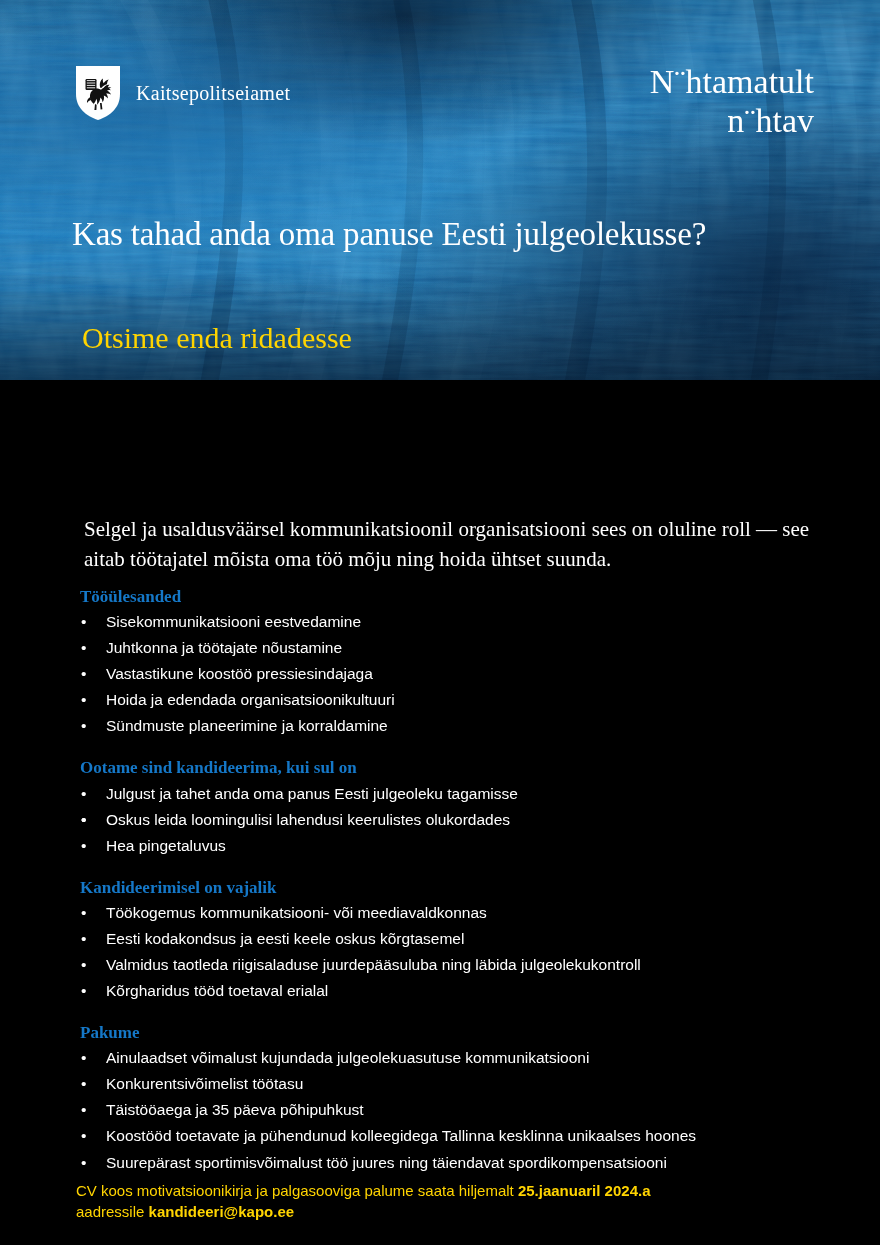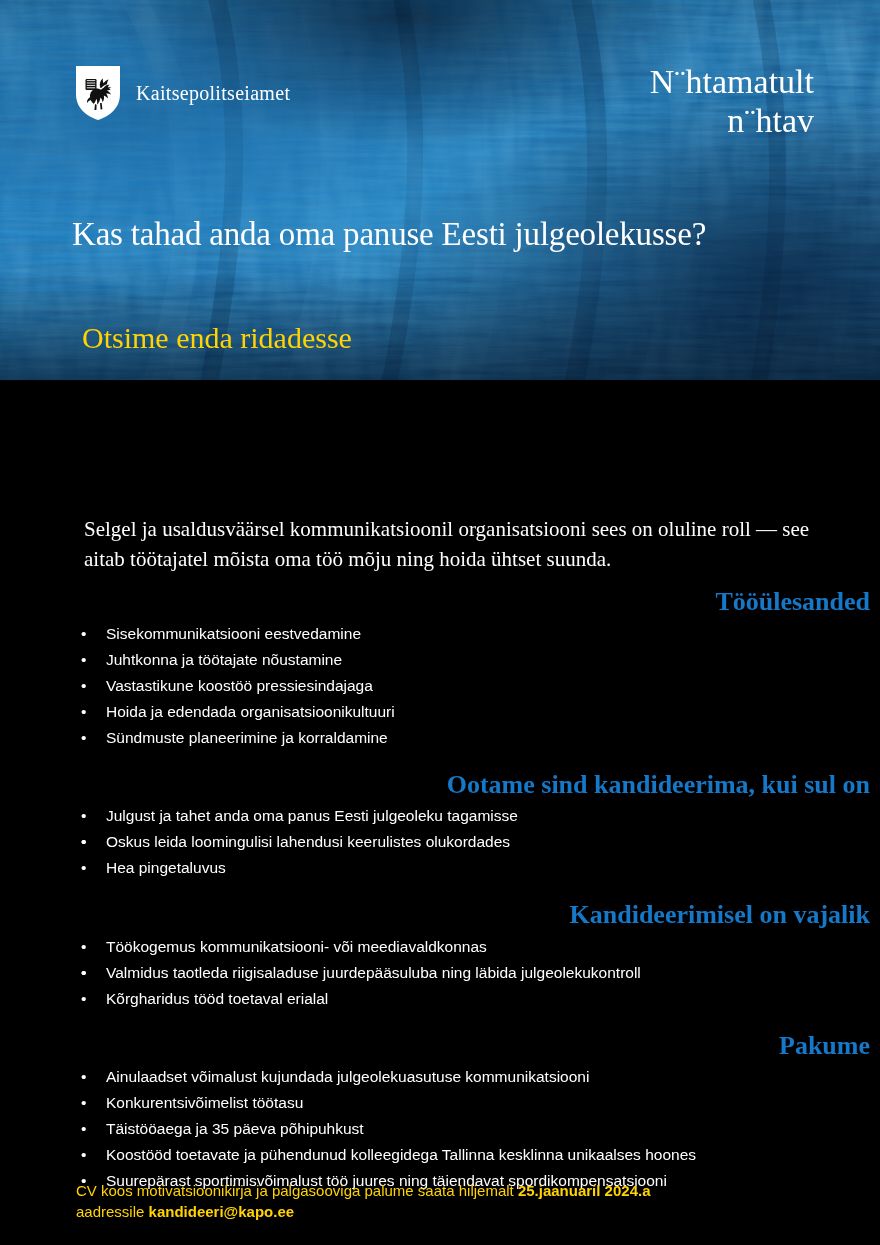--- a/index.html
+++ b/index.html
@@ -127,24 +127,23 @@
   .sections {
     position: absolute;
     left: 80px;
     top: 586px;
     width: 790px;
   }
   .section { margin-bottom: 18px; }
   .section-title {
     color: #1578C8;
     font-family: "Liberation Serif", serif;
-    font-size: 26px;
+    font-size: 17px;
     margin: 0 0 2px 0;
     line-height: 1.25;
-    text-align: right;
   }
   ul.bullets {
     list-style: none;
     margin: 0;
     padding: 0;
   }
   ul.bullets li {
     position: relative;
     color: #ffffff;
     font-family: "Liberation Sans", sans-serif;
@@ -328,21 +327,21 @@
           <li><span class="dot">•</span><span>Julgust ja tahet anda oma panus Eesti julgeoleku tagamisse</span></li>
           <li><span class="dot">•</span></li>
           <li><span class="dot">•</span><span>Oskus leida loomingulisi lahendusi keerulistes olukordades</span></li>
           <li><span class="dot">•</span><span>Hea pingetaluvus</span></li>
         </ul>
       </div>
       <div class="section">
         <h2 class="section-title">Kandideerimisel on vajalik</h2>
         <ul class="bullets">
           <li><span class="dot">•</span><span>Töökogemus kommunikatsiooni- või meediavaldkonnas</span></li>
-          <li><span class="dot">•</span></li>
+          <li><span class="dot">•</span><span>Eesti kodakondsus ja eesti keele oskus kõrgtasemel</span></li>
           <li><span class="dot">•</span><span>Valmidus taotleda riigisaladuse juurdepääsuluba ning läbida julgeolekukontroll</span></li>
           <li><span class="dot">•</span><span>Kõrgharidus tööd toetaval erialal</span></li>
         </ul>
       </div>
       <div class="section">
         <h2 class="section-title">Pakume</h2>
         <ul class="bullets">
           <li><span class="dot">•</span><span>Ainulaadset võimalust kujundada julgeolekuasutuse kommunikatsiooni</span></li>
           <li><span class="dot">•</span><span>Konkurentsivõimelist töötasu</span></li>
           <li><span class="dot">•</span><span>Täistööaega ja 35 päeva põhipuhkust</span></li>

